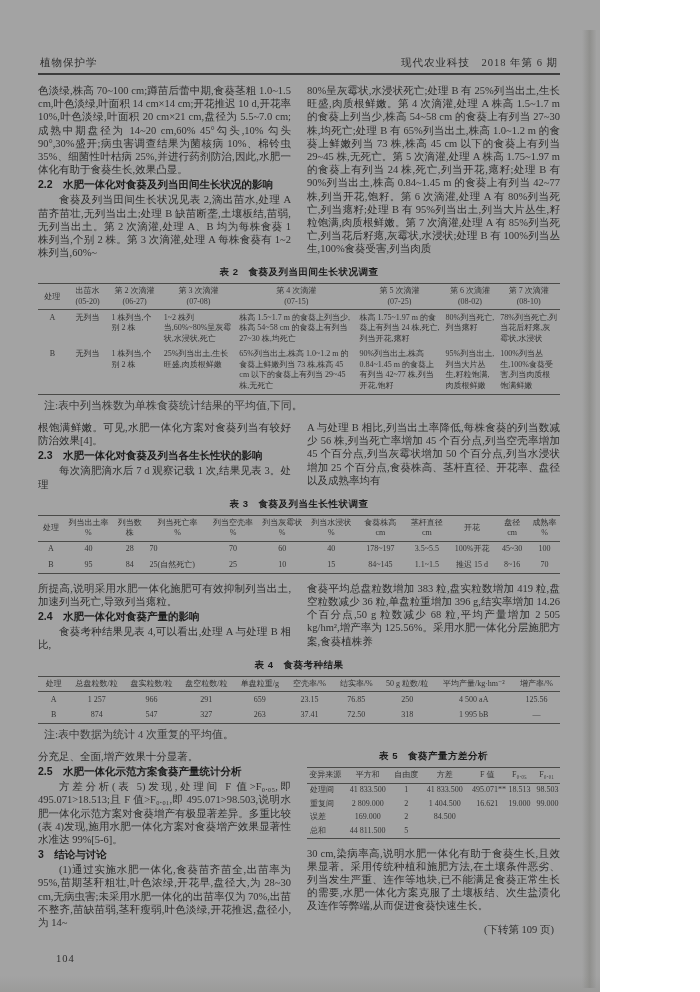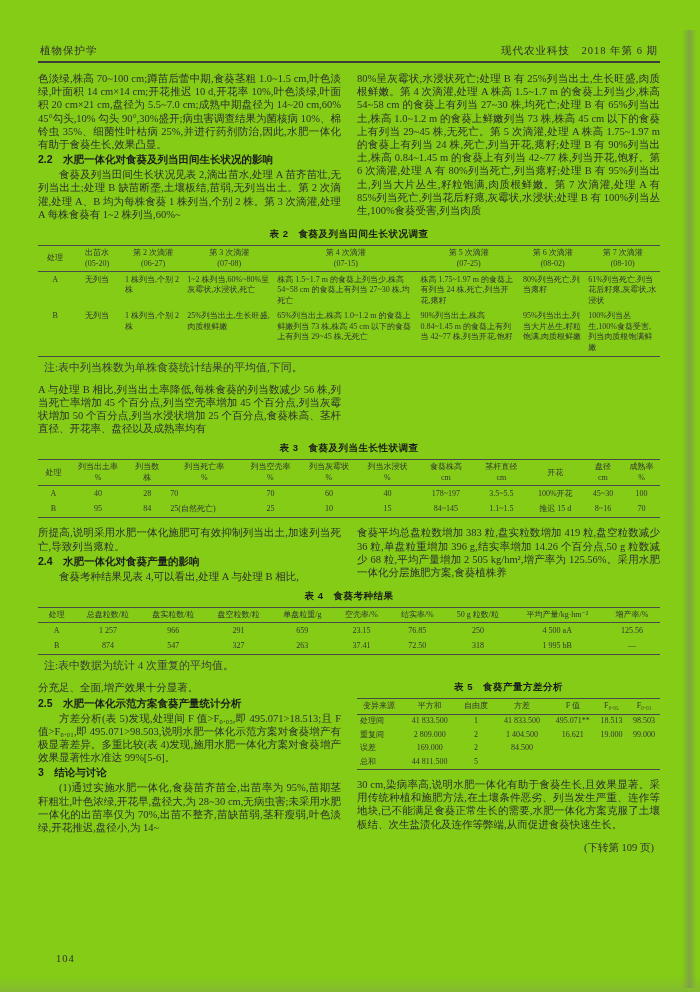--- a/index.html
+++ b/index.html
@@ -1,22 +1,22 @@
 <!DOCTYPE html>
 <html><head>
 <meta charset="utf-8">
 <style>
   * { margin:0; padding:0; box-sizing:border-box; }
   html,body { background:#ffffff; }
   body { width:700px; height:992px; overflow:hidden; }
   .page {
-    position:relative; width:700px; height:992px;
-    background:#84cc16; color:#2e2e2e;
+    position:relative; width:600px; height:992px;
+    background:#a3a3a3; color:#2e2e2e;
     font-family:"Liberation Serif","DejaVu Serif",serif;
-    padding:44px 40px 0 38px;
+    padding:56px 40px 0 38px;
     overflow:hidden;
   }
   .scan-edge-right {
     position:absolute; top:30px; right:4px; width:14px; height:958px;
     background:linear-gradient(to right, rgba(120,120,115,0) 0%, rgba(120,120,115,0.45) 55%, rgba(120,120,115,0.05) 100%);
     pointer-events:none;
   }
   .scan-edge-bottom {
     position:absolute; left:0; bottom:0; width:100%; height:16px;
     background:linear-gradient(to bottom, rgba(130,130,125,0) 0%, rgba(130,130,125,0.25) 100%);
@@ -110,38 +110,43 @@
       </thead>
       <tbody>
         <tr>
           <td class="c">A</td>
           <td class="c">无列当</td>
           <td>1 株列当,个别 2 株</td>
           <td>1~2 株列当,60%~80%呈灰霉状,水浸状,死亡</td>
           <td>株高 1.5~1.7 m 的食葵上列当少,株高 54~58 cm 的食葵上有列当 27~30 株,均死亡</td>
           <td>株高 1.75~1.97 m 的食葵上有列当 24 株,死亡,列当开花,瘪籽</td>
           <td>80%列当死亡,列当瘪籽</td>
-          <td>61%列当死亡,列当花后籽瘪,灰霉状,水浸状</td>
+          <td>78%列当死亡,列当花后籽瘪,灰霉状,水浸状</td>
         </tr>
         <tr>
           <td class="c">B</td>
           <td class="c">无列当</td>
           <td>1 株列当,个别 2 株</td>
           <td>25%列当出土,生长旺盛,肉质根鲜嫩</td>
           <td>65%列当出土,株高 1.0~1.2 m 的食葵上鲜嫩列当 73 株,株高 45 cm 以下的食葵上有列当 29~45 株,无死亡</td>
           <td>90%列当出土,株高 0.84~1.45 m 的食葵上有列当 42~77 株,列当开花,饱籽</td>
           <td>95%列当出土,列当大片丛生,籽粒饱满,肉质根鲜嫩</td>
           <td>100%列当丛生,100%食葵受害,列当肉质根饱满鲜嫩</td>
         </tr>
       </tbody>
     </table>
     <div class="tbl-note">注:表中列当株数为单株食葵统计结果的平均值,下同。</div>
   </div>
 
   <div class="cols">
+    <div class="col">
+      <p class="body">根饱满鲜嫩。可见,水肥一体化方案对食葵列当有较好防治效果[4]。</p>
+      <h4 class="sec">2.3　水肥一体化对食葵及列当各生长性状的影响</h4>
+      <p class="body ind">每次滴肥滴水后 7 d 观察记载 1 次,结果见表 3。处理</p>
+    </div>
     <div class="col">
       <p class="body">A 与处理 B 相比,列当出土率降低,每株食葵的列当数减少 56 株,列当死亡率增加 45 个百分点,列当空壳率增加 45 个百分点,列当灰霉状增加 50 个百分点,列当水浸状增加 25 个百分点,食葵株高、茎杆直径、开花率、盘径以及成熟率均有</p>
     </div>
   </div>
 
   <div class="tbl-block">
     <div class="tbl-title">表 3　食葵及列当生长性状调查</div>
     <table class="t">
       <colgroup>
         <col style="width:5%">

